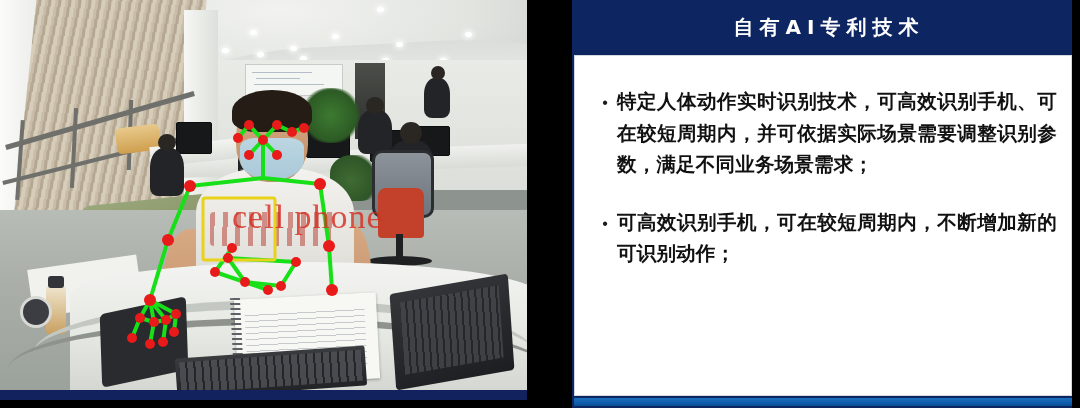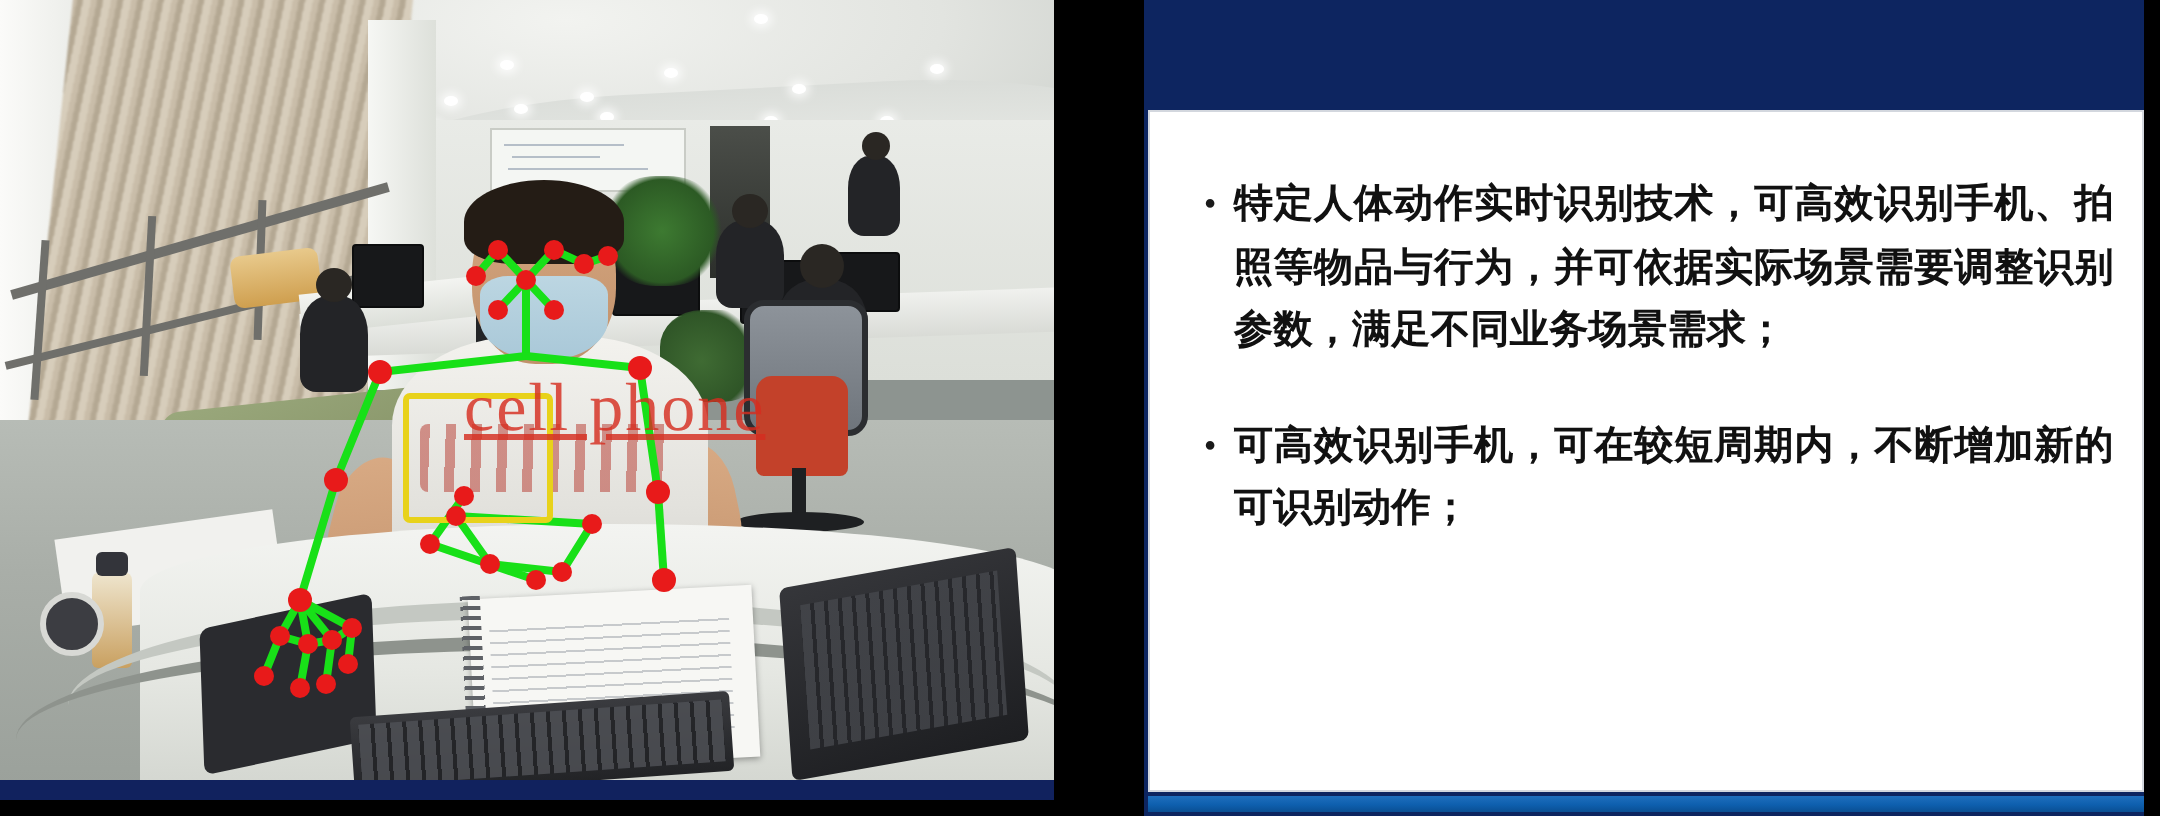--- a/index.html
+++ b/index.html
@@ -347,27 +347,26 @@
     position:absolute; left: 116px; top: 126px;
     width: 44px; height: 26px;
     background: linear-gradient(180deg,#e8c98b,#cf9f4f);
     transform: rotate(-7deg); border-radius: 5px;
   }
 
   
   .overlay { position:absolute; left:0; top:0; width:527px; height:392px; pointer-events:none; }
   .det-label {
     position:absolute;
-    left: 232px; top: 186px;
+    left: 232px; top: 198px;
     font-family: "Liberation Serif", serif;
     font-size: 34px;
     color: rgba(214, 45, 32, .82);
     letter-spacing: 1px;
     white-space: nowrap;
-    text-decoration: underline;
   }
   
   .video-navy {
     position:absolute; left:0; top: 390px;
     width: 527px; height: 10px;
     background: #11225e;
   }
   .video-black {
     position:absolute; left:0; top: 400px;
     width: 527px; height: 8px;
@@ -635,27 +634,28 @@
     </div>
 
     <div class="video-navy"></div>
     <div class="video-black"></div>
   </div>
 
   <div class="slide-gutter-left"></div>
 
   <div class="slide">
 
+    <div class="slide-title">自有AI专利技术</div>
 
     <div class="slide-card">
       <div class="bullets">
 
         <div class="bullet">
           <div class="bullet-dot">•</div>
-          <div class="bullet-text">特定人体动作实时识别技术，可高效识别手机、拍照等物品与行为，并可依据实际场景需要调整识别参数，满足不同业务场景需求；</div>
+          <div class="bullet-text">特定人体动作实时识别技术，可高效识别手机、可在较短周期内，并可依据实际场景需要调整识别参数，满足不同业务场景需求；</div>
         </div>
 
         <div class="bullet">
           <div class="bullet-dot">•</div>
           <div class="bullet-text">可高效识别手机，可在较短周期内，不断增加新的可识别动作；</div>
         </div>
 
       </div>
     </div>
 

